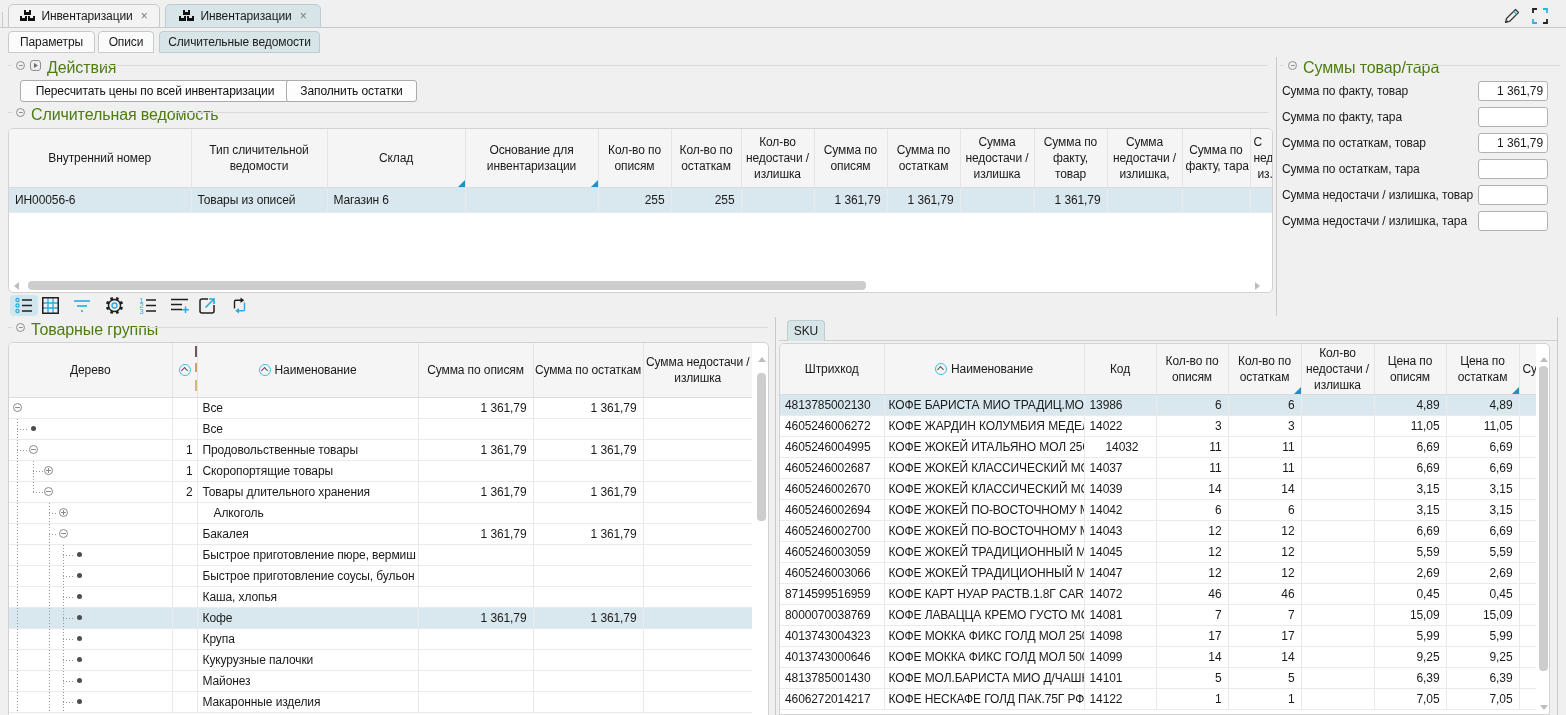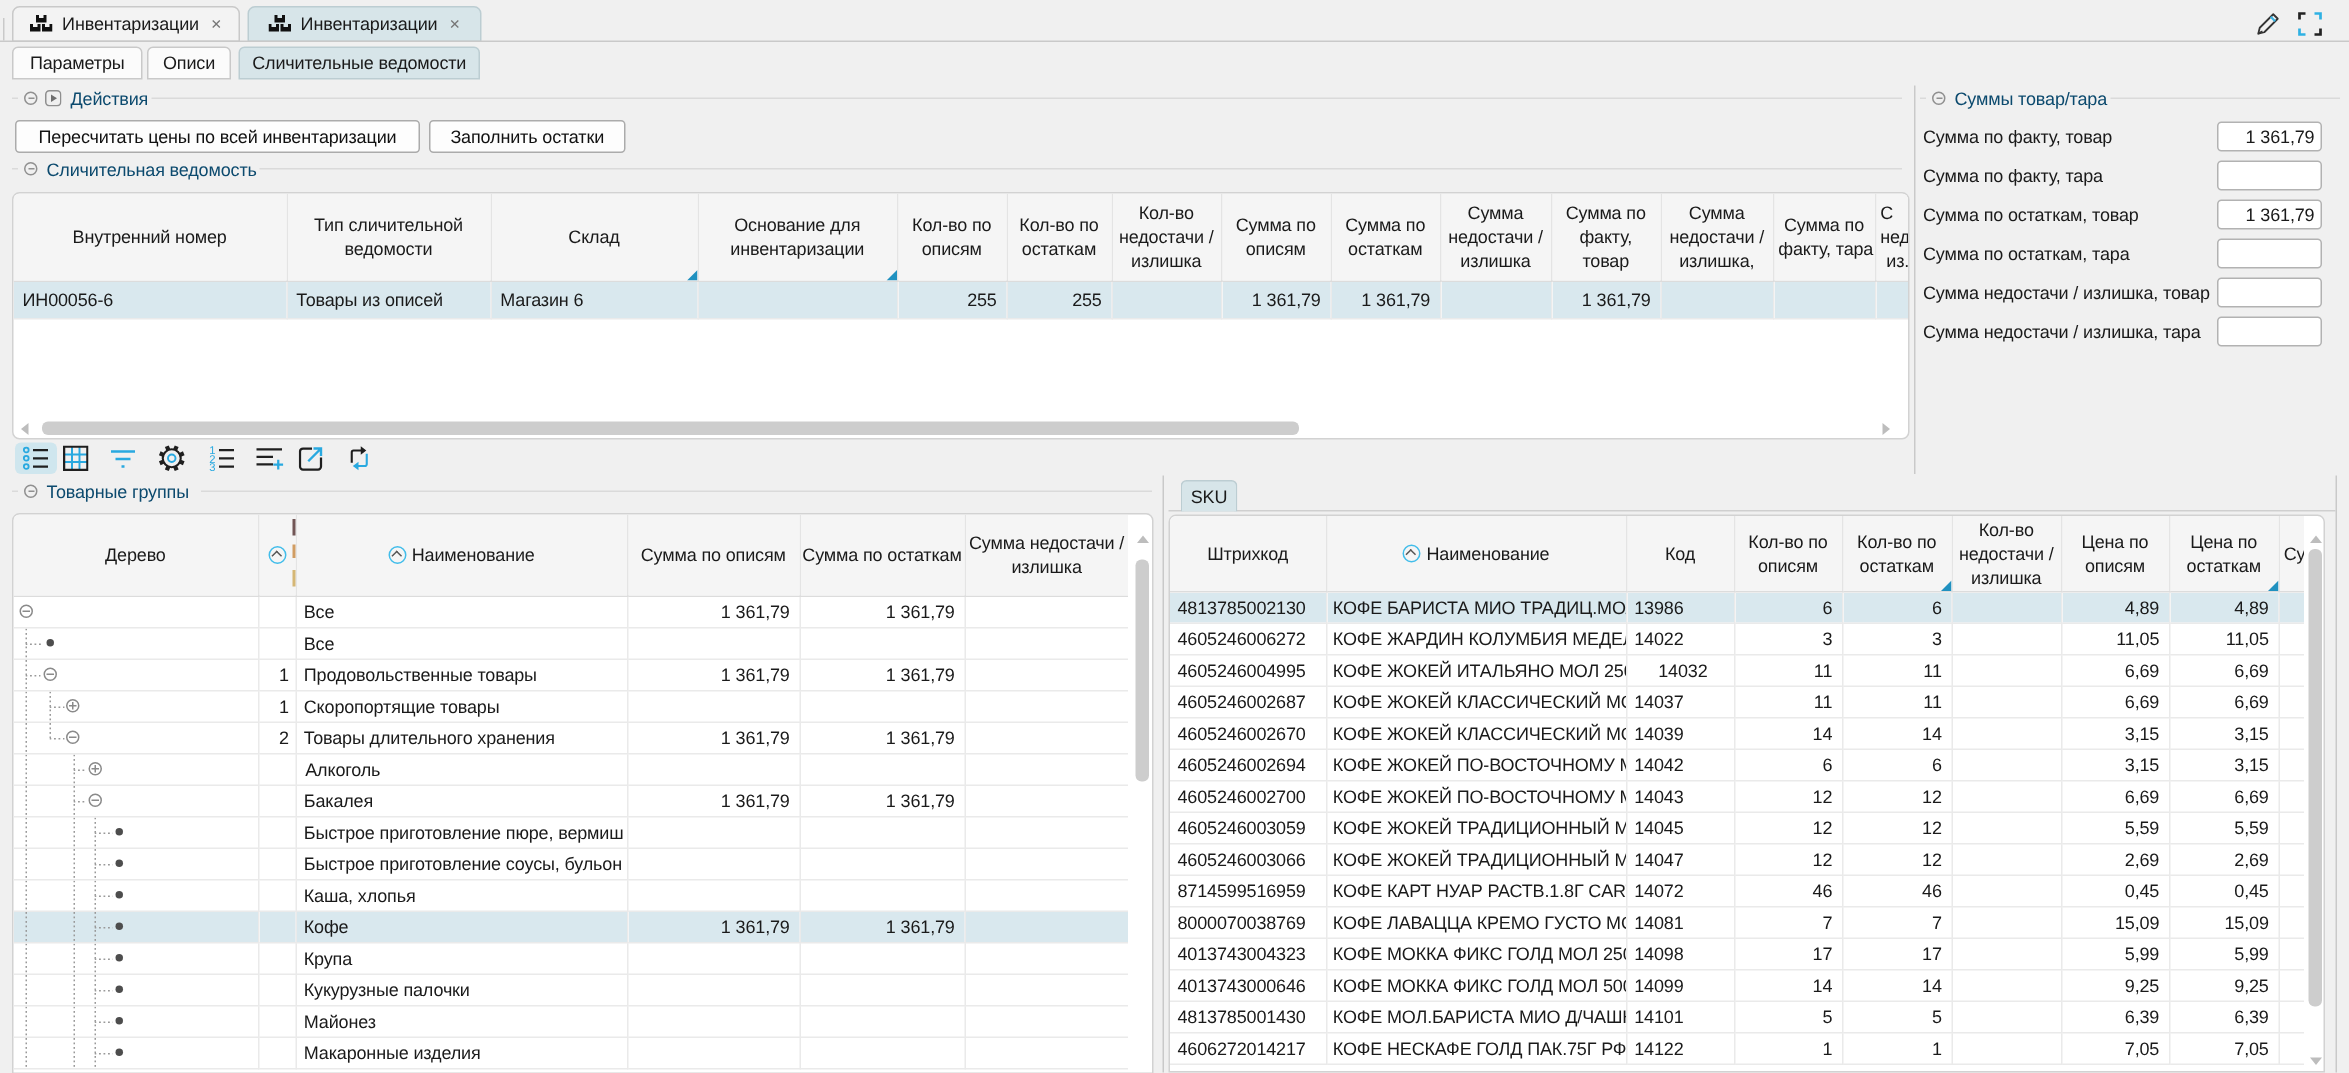--- a/index.html
+++ b/index.html
@@ -5,21 +5,21 @@
 font-family:"Liberation Sans",sans-serif;font-size:12px;color:#1a1a1a;letter-spacing:-0.1px}
 .abs{position:absolute}
 .tab1{position:absolute;top:4px;height:24px;border:1px solid #c9c9c9;border-radius:5px 5px 0 0;
 display:flex;align-items:center;justify-content:center;gap:6px;font-size:12px}
 .tab2{position:absolute;top:31px;height:22px;border:1px solid #c9c9c9;border-radius:4px 4px 0 0;
 display:flex;align-items:center;justify-content:center;font-size:12px}
 .inact{background:#f3f3f3}
 .act{background:#d7e5e9;border-color:#bccdd2}
 .x{color:#777;font-size:12px;margin-left:2px}
 .gline{position:absolute;height:1px;background:#dadada}
-.glabel{position:absolute;color:#0c4a6e;font-size:12px;white-space:nowrap}
+.glabel{position:absolute;color:#4d7c0f;font-size:16px;white-space:nowrap}
 .gminus{position:absolute;width:9px;height:9px;border:1px solid #909090;border-radius:50%;background:#f0f0f0}
 .gminus::after{content:"";position:absolute;left:1.5px;right:1.5px;top:3px;height:1px;background:#909090}
 .btn{position:absolute;top:80px;height:22px;background:#fdfdfd;border:1px solid #ababab;border-radius:3px;
 display:flex;align-items:center;justify-content:center;font-size:12px;color:#111}
 .panel{position:absolute;background:#fff;border:1px solid #d2d2d2}
 table{border-collapse:collapse;table-layout:fixed}
 td,th{overflow:hidden;white-space:nowrap;font-weight:normal;padding:0}
 .hdr td{background:#f5f5f5;border-right:1px solid #e4e4e4;border-bottom:1px solid #dcdcdc;
 text-align:center;vertical-align:middle;font-size:12px;line-height:16px;position:relative;white-space:normal;padding:0 3px}
 .hdr td:last-child{border-right:none}
@@ -72,21 +72,21 @@
 <div class="tab2 inact" style="left:98px;width:56px;background:#fbfbfb">Описи</div>
 <div class="tab2 act" style="left:159px;width:161px">Сличительные ведомости</div>
 <div class="abs" style="left:8px;top:65px;width:4px;height:1px;background:#dadada"></div>
 <div class="gminus" style="left:16px;top:61px"></div>
 <svg class="abs" style="left:30px;top:60px" width="11" height="11" viewBox="0 0 11 11">
 <rect x="0.5" y="0.5" width="10" height="10" rx="2.5" fill="#efefef" stroke="#8f8f8f"></rect>
 <path d="M4 3 L8 5.5 L4 8 Z" fill="#6e6e6e"></path>
   </svg>
 <div class="glabel" style="left:47px;top:59px">Действия</div>
 <div class="gline" style="left:101px;top:65px;width:1167px"></div>
-<div class="btn" style="left:10px;width:270px">Пересчитать цены по всей инвентаризации</div>
+<div class="btn" style="left:20px;width:270px">Пересчитать цены по всей инвентаризации</div>
 <div class="btn" style="left:286px;width:131px">Заполнить остатки</div>
 <div class="abs" style="left:8px;top:112px;width:4px;height:1px;background:#dadada"></div>
 <div class="gminus" style="left:16px;top:108px"></div>
 <div class="glabel" style="left:31px;top:106px">Сличительная ведомость</div>
 <div class="gline" style="left:173px;top:112px;width:1095px"></div>
 <div class="panel" style="left:8px;top:128px;width:1265px;height:165px;border-radius:5px;overflow:hidden">
 <table style="width:1263px">
       <colgroup>
 <col style="width:182px">
 <col style="width:136px">
@@ -311,21 +311,21 @@
 <tr class="bod" style="height:21px">
 <td style="position:relative">
             <i style="position:absolute;left:8px;top:0;bottom:0;width:1px;background-image:linear-gradient(#999 1px,transparent 1px);background-size:1px 3px"></i>
             <i style="position:absolute;left:39.5px;top:0;bottom:0;width:1px;background-image:linear-gradient(#999 1px,transparent 1px);background-size:1px 3px"></i>
             <i style="position:absolute;left:39.5px;width:8.5px;top:10px;height:1px;background-image:linear-gradient(90deg,#999 1px,transparent 1px);background-size:3px 1px"></i>
             <i style="position:absolute;left:49.5px;top:5.5px;width:9px;height:9px;border:1px solid #8a8a8a;border-radius:50%;background:#fff"></i>
             <i style="position:absolute;left:51.5px;top:9.5px;width:5px;height:1px;background:#8a8a8a"></i>
             <i style="position:absolute;left:53.5px;top:7.5px;width:1px;height:5px;background:#8a8a8a"></i>
           </td>
 <td class="num" style="padding-right:4px"></td>
-<td style="padding-left:6px">Алкоголь</td>
+<td style="padding-left:16px">Алкоголь</td>
 <td class="num"></td>
           <td class="num"></td>
           <td></td>
 </tr>
 <tr class="bod" style="height:21px">
 <td style="position:relative">
             <i style="position:absolute;left:8px;top:0;bottom:0;width:1px;background-image:linear-gradient(#999 1px,transparent 1px);background-size:1px 3px"></i>
             <i style="position:absolute;left:39.5px;top:0;bottom:0;width:1px;background-image:linear-gradient(#999 1px,transparent 1px);background-size:1px 3px"></i>
             <i style="position:absolute;left:39.5px;width:8.5px;top:10px;height:1px;background-image:linear-gradient(90deg,#999 1px,transparent 1px);background-size:3px 1px"></i>
             <i style="position:absolute;left:49.5px;top:5.5px;width:9px;height:9px;border:1px solid #8a8a8a;border-radius:50%;background:#fff"></i>

